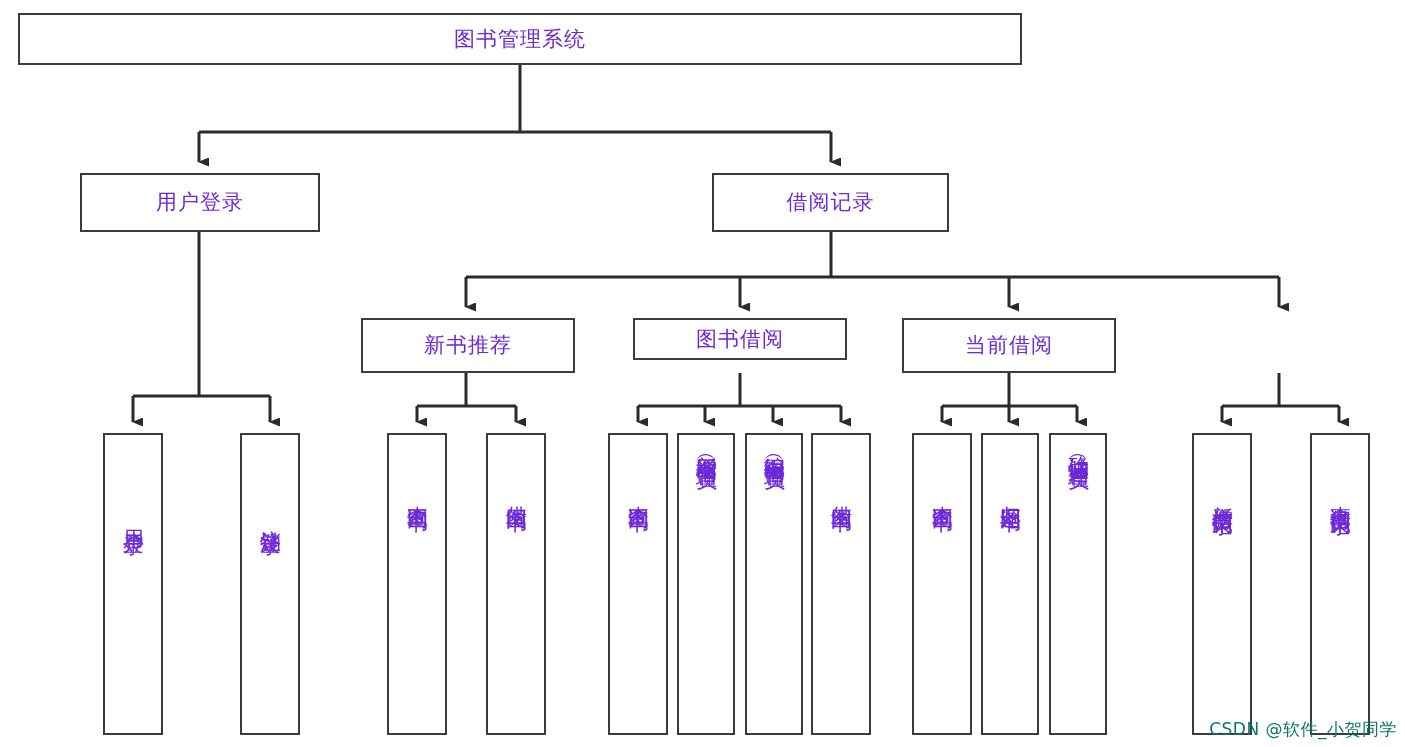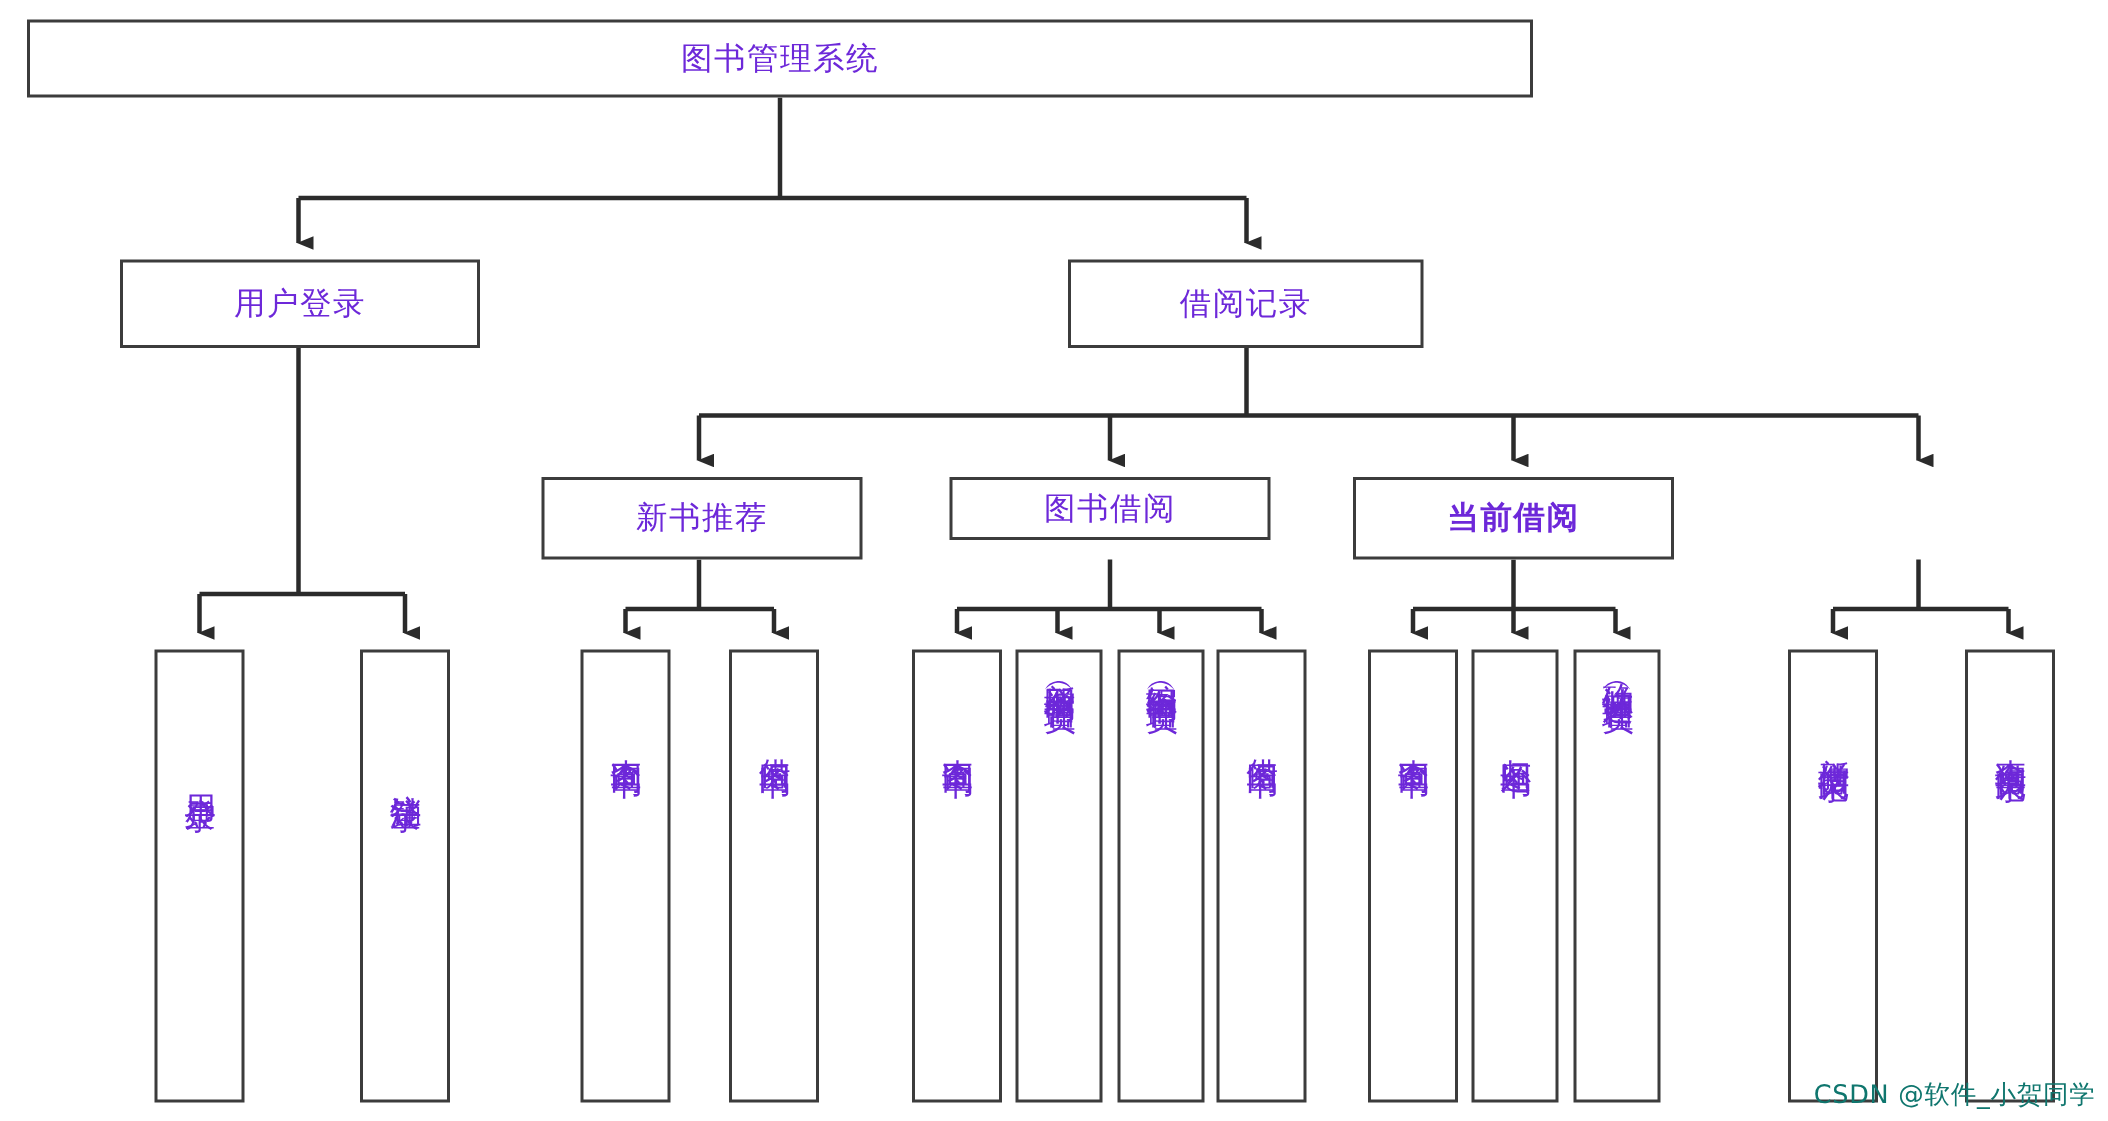--- a/index.html
+++ b/index.html
@@ -123,21 +123,21 @@
   <div class="node node-h" style="left:712px;top:173px;width:237px;height:59px;">
     <span>借阅记录</span>
   </div>
 
   <div class="node node-h" style="left:361px;top:318px;width:214px;height:55px;">
     <span>新书推荐</span>
   </div>
   <div class="node node-h" style="left:633px;top:318px;width:214px;height:42px;">
     <span>图书借阅</span>
   </div>
-  <div class="node node-h" style="left:902px;top:318px;width:214px;height:55px;font-weight:bold;">
+  <div class="node node-h" style="left:902px;top:318px;width:214px;height:55px;">
     <span>当前借阅</span>
   </div>
 
   <div class="node node-v low" style="left:103px;top:433px;width:60px;height:302px;">
     <span class="vtext">用户登录</span>
   </div>
   <div class="node node-v low" style="left:240px;top:433px;width:60px;height:302px;">
     <span class="vtext">注销登录</span>
   </div>
 

